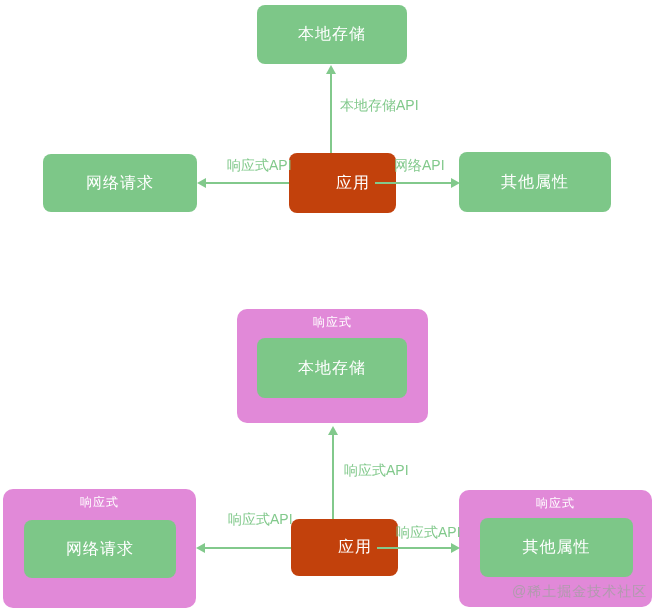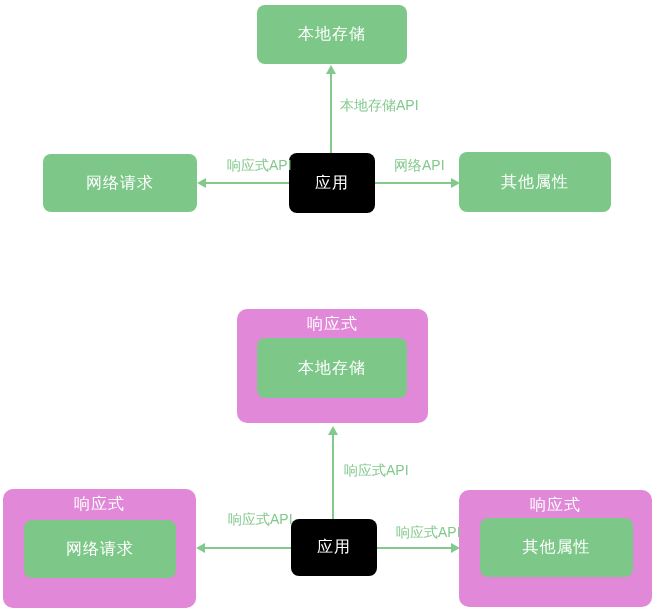--- a/index.html
+++ b/index.html
@@ -16,34 +16,34 @@
     position:absolute;
     display:flex;
     align-items:center;
     justify-content:center;
     color:#ffffff;
     font-size:16px;
     border-radius:8px;
     letter-spacing:1px;
   }
   .green{background:#7dc788;}
-  .blue{background:#000000;}
+  .blue{background:#c2410c;padding-left:21px;}
   .wrapper{
     position:absolute;
     background:#e189d8;
     border-radius:10px;
   }
   .wrapper-header{
     position:absolute;
     top:5px;
     left:0;
     width:100%;
     text-align:center;
     color:#ffffff;
-    font-size:16px;
+    font-size:12px;
     letter-spacing:1px;
   }
   .inner-node{
     position:absolute;
     display:flex;
     align-items:center;
     justify-content:center;
     background:#7dc788;
     color:#ffffff;
     font-size:16px;
@@ -135,14 +135,15 @@
   <div class="edge-label" style="left:344px;top:462px;">响应式API</div>
 
   <div class="hline" style="left:205px;top:547px;width:86px;"></div>
   <div class="ah ah-left" style="left:196px;top:543px;"></div>
   <div class="edge-label" style="left:228px;top:511px;">响应式API</div>
 
   <div class="hline" style="left:377px;top:547px;width:74px;"></div>
   <div class="ah ah-right" style="left:451px;top:543px;"></div>
   <div class="edge-label" style="left:396px;top:524px;">响应式API</div>
 
+  <div class="watermark">@稀土掘金技术社区</div>
 
 </div>
 
 </body></html>

